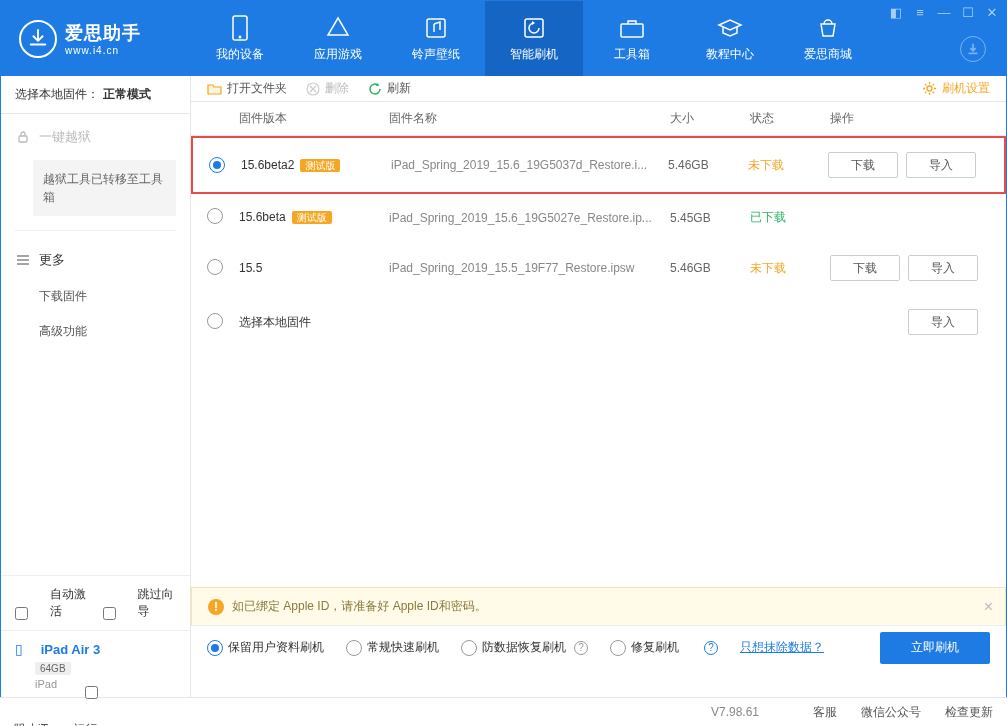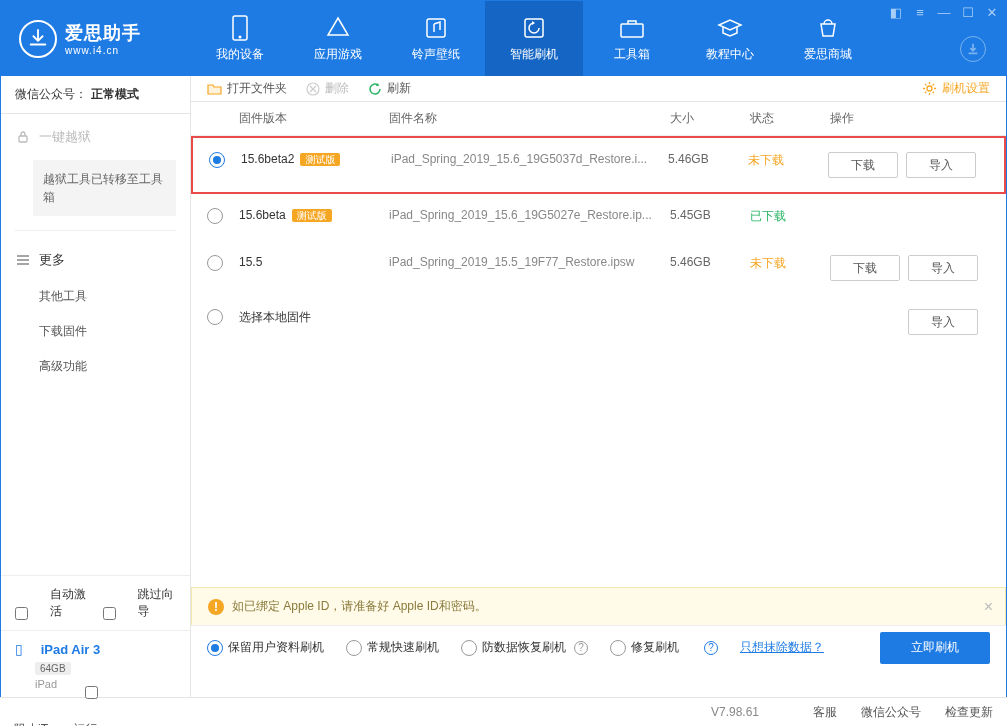--- a/index.html
+++ b/index.html
@@ -49,21 +49,21 @@
 .tb-btn .ico { width: 15px; height: 15px; display: flex; align-items: center; justify-content: center; }
 .tb-spacer { flex: 1; }
 .tb-settings { color: #f5a623; display: inline-flex; align-items: center; gap: 5px; cursor: pointer; }
 .table-head { height: 34px; display: flex; align-items: center; padding: 0 16px; font-size: 12px; color: #666; border-bottom: 1px solid #eee; }
 .col-radio { width: 32px; }
 .col-ver { width: 150px; }
 .col-name { flex: 1; padding-right: 10px; }
 .col-size { width: 80px; text-align: left; }
 .col-status { width: 80px; }
 .col-action { width: 160px; }
-.row { display: flex; align-items: flex-start; padding: 14px 16px; font-size: 12px; }
+.row { display: flex; align-items: center; padding: 14px 16px; font-size: 12px; }
 .row + .row { }
 .row.highlight { border: 2px solid #e94b4b; }
 .radio-o { width: 16px; height: 16px; border: 1.5px solid #999; border-radius: 50%; display: inline-flex; align-items: center; justify-content: center; cursor: pointer; }
 .radio-o.selected { border-color: #1e7be4; }
 .radio-o.selected::after { content: ''; width: 8px; height: 8px; background: #1e7be4; border-radius: 50%; }
 .ver-text { color: #333; }
 .beta-tag { background: #f5a623; color: #fff; font-size: 10px; padding: 1px 5px; border-radius: 2px; margin-left: 6px; }
 .fname { color: #888; overflow: hidden; text-overflow: ellipsis; white-space: nowrap; }
 .size { color: #666; }
 .status-undl { color: #f5a623; }
@@ -173,21 +173,21 @@
   <div class="download-btn">
     <svg viewBox="0 0 16 16">
         <path d="M8 2 v8 M5 7 l3 3 l3-3 M3 13 h10"></path>
       </svg>
   </div>
 </div>
 
 <div class="body-area">
   <div class="sidebar">
     <div class="conn-status">
-      <span>微信公众号：</span>
+      <span>选择本地固件：</span>
       <b>正常模式</b>
     </div>
     <div class="side-section">
       <div class="side-title disabled">
         <span class="icon">
             <svg width="14" height="14" viewBox="0 0 14 14">
               <rect x="3" y="6" width="8" height="6" rx="1" stroke="#bbb" stroke-width="1.3" fill="none"></rect>
               <path d="M5 6 V4 a2 2 0 0 1 4 0 v2" stroke="#bbb" stroke-width="1.3" fill="none"></path>
             </svg>
           </span>
@@ -198,21 +198,20 @@
     <div class="side-divider"></div>
     <div class="side-section">
       <div class="side-title">
         <span class="icon">
             <svg width="14" height="12" viewBox="0 0 14 12">
               <path d="M1 2 h12 M1 6 h12 M1 10 h12" stroke="#888" stroke-width="1.5"></path>
             </svg>
           </span>
         <span>更多</span>
       </div>
-      <div class="side-item">其他工具</div>
       <div class="side-item">下载固件</div>
       <div class="side-item">高级功能</div>
     </div>
     <div class="sidebar-spacer"></div>
     <div class="auto-activate-row">
       <label class="chk">
           <input type="checkbox" style="">
           <span>自动激活</span>
         </label>
       <label class="chk">

